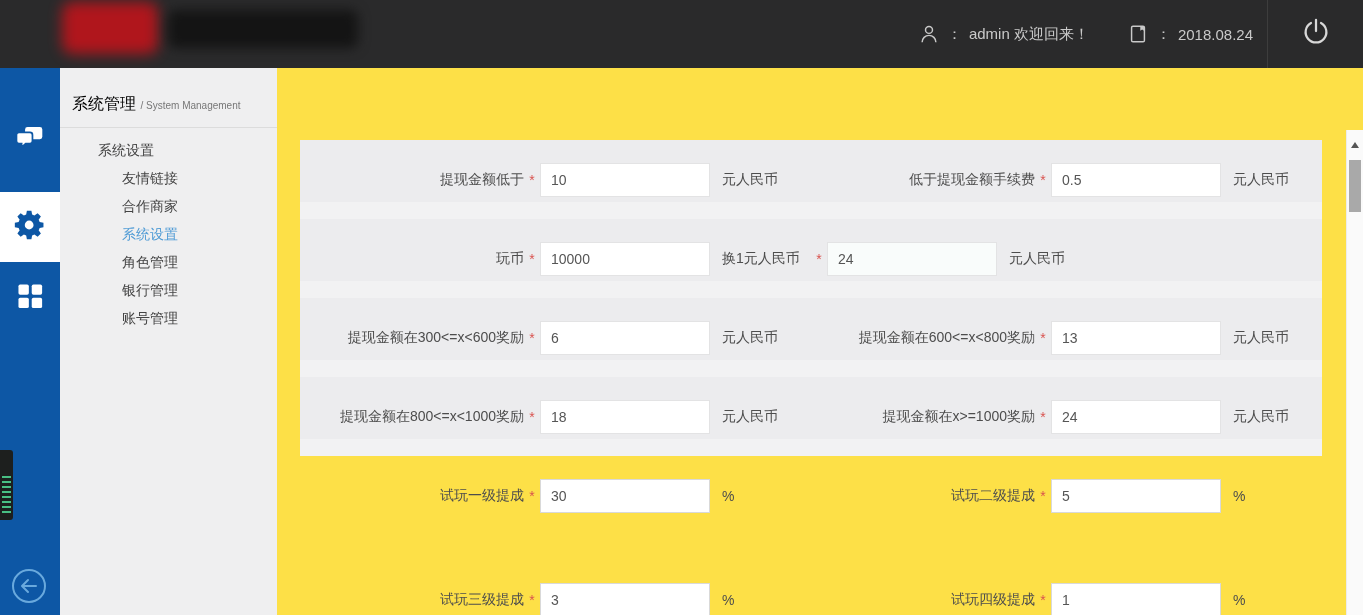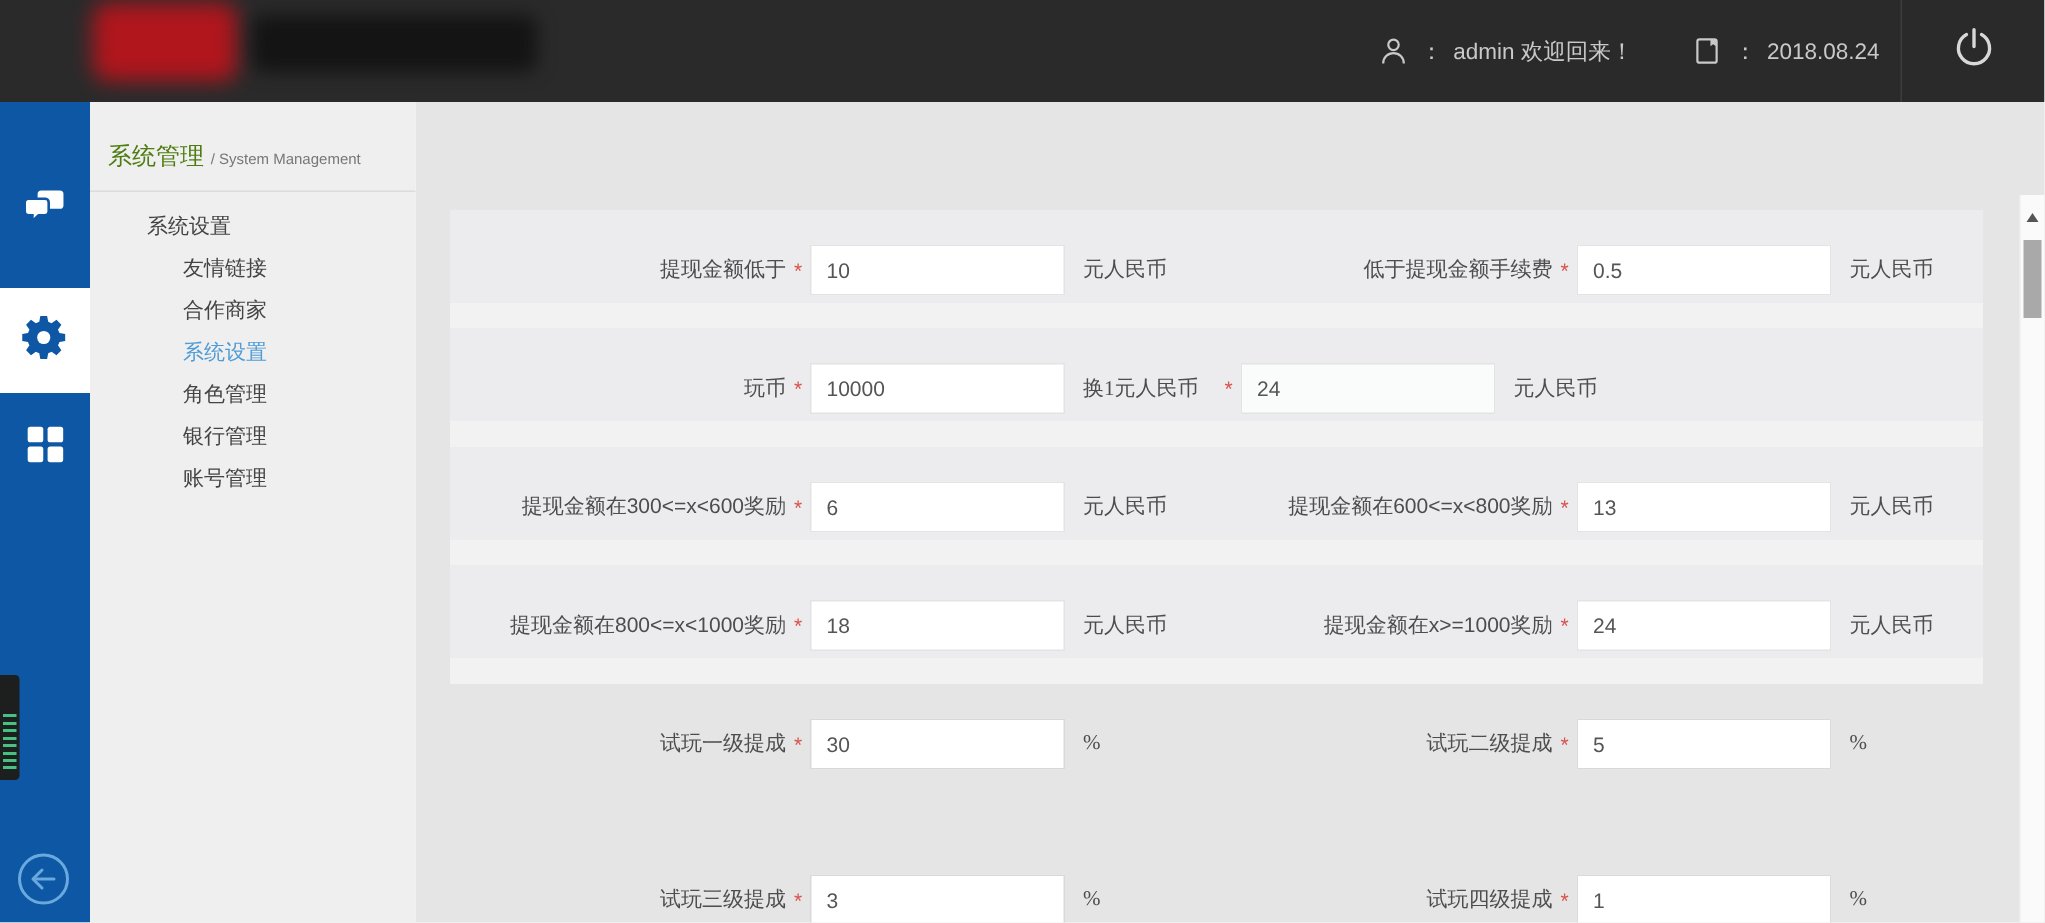--- a/index.html
+++ b/index.html
@@ -58,50 +58,50 @@
 
   
   .sidebar {
     position:absolute; left:60px; top:68px; width:217px; height:547px;
     background:#efeff0; z-index:4;
   }
   .sidebar-header {
     padding:26px 10px 12px 12px; border-bottom:1px solid #dcdcdc;
     white-space:nowrap;
   }
-  .sidebar-header .title { font-size:16px; color:#4d7c0f; }
+  .sidebar-header .title { font-size:16px; color:#000000; }
   .sidebar-header .subtitle { font-size:10px; color:#777; }
   .menu { padding-top:8px; }
   .menu-item {
     height:28px; line-height:28px; font-size:14px; color:#444;
     padding-left:62px; cursor:pointer; white-space:nowrap;
   }
   .menu-item.level-1 { padding-left:38px; }
   .menu-item.active { color:#4f9bd5; }
 
   
-  .main { position:absolute; left:277px; top:68px; width:1086px; height:547px; background:#e5e5e5; }
+  .main { position:absolute; left:277px; top:68px; width:1086px; height:547px; background:#fde047; }
   .panel {
     position:absolute; left:23px; top:72px; width:1022px; height:316px;
     background:repeating-linear-gradient(180deg, #ececee 0 62px, #f2f2f3 62px 79px);
   }
   .frow { display:flex; height:79px; }
   .frow-white { position:absolute; left:23px; width:1022px; height:80px; display:flex; }
   .fw-1 { top:388px; }
   .fw-2 { top:492px; }
   .fcell { width:511px; display:flex; align-items:center; }
   .flabel { display:block; width:224px; text-align:right; font-size:14px; color:#4d4d4d; white-space:nowrap; }
   .fstar { width:16px; text-align:center; color:#d9534f; font-size:14px; }
   .finput {
     width:170px; height:34px; border:1px solid #e3e3e4; background:#fff;
     font-size:14px; color:#555; padding:0 10px; outline:none;
     font-family:"Liberation Sans","DejaVu Sans",sans-serif;
   }
   .frow-white .finput { border-color:#d9d9d9; }
-  .fsuffix { margin-left:12px; font-size:14px; color:#4d4d4d; white-space:nowrap;font-family:Liberation Serif, serif; }
+  .fsuffix { margin-left:12px; font-size:14px; color:#4d4d4d; white-space:nowrap; }
 
   
   .scrollbar {
     position:absolute; right:0; top:62px; width:17px; height:485px;
     background:#fafafa; border-left:1px solid #ececec;
   }
   .scroll-up {
     position:absolute; top:8px; left:0; width:16px; height:14px;
     display:flex; align-items:center; justify-content:center; cursor:pointer;
   }

